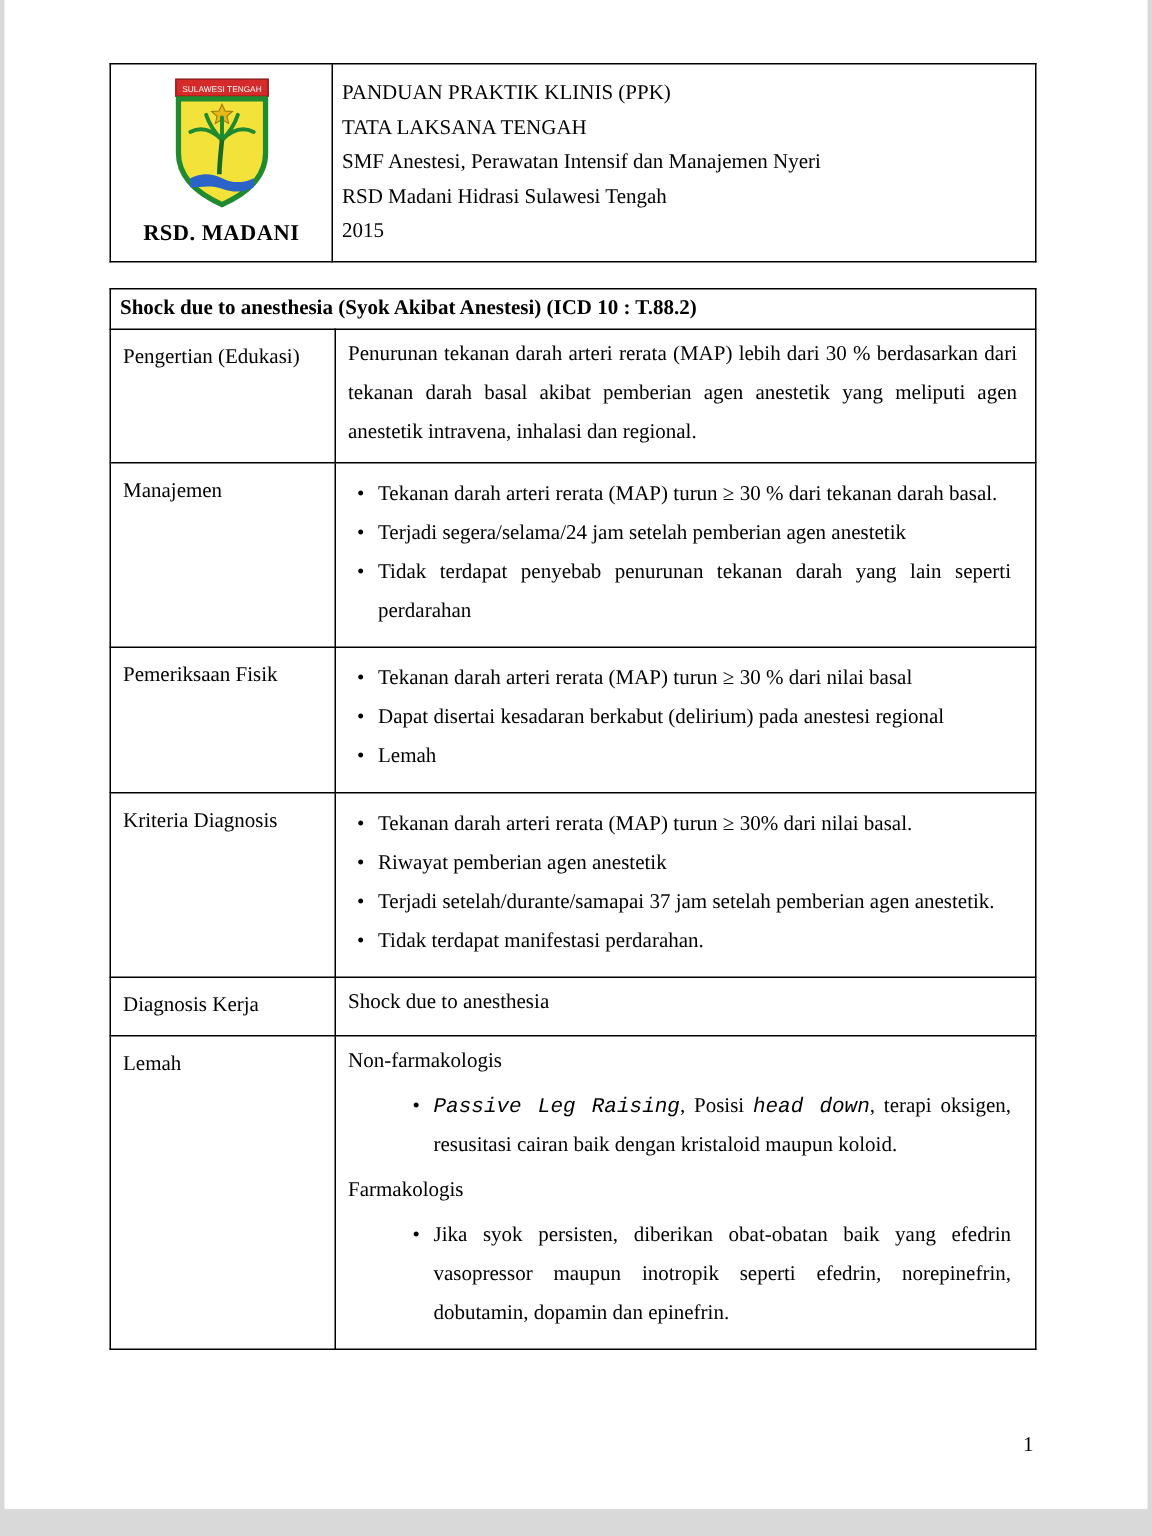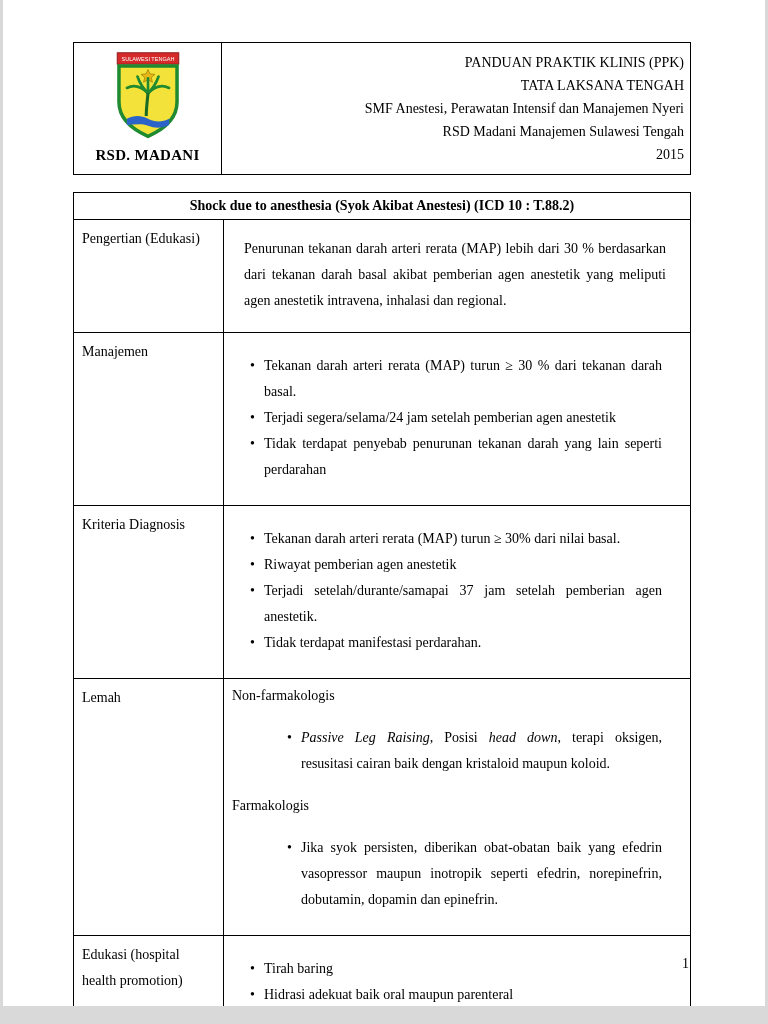--- a/index.html
+++ b/index.html
@@ -31,72 +31,71 @@
     text-align: center;
     padding: 6px 4px 8px 4px;
   }
   .org-name {
     font-weight: bold;
     font-size: 15px;
     margin-top: 4px;
     letter-spacing: .3px;
   }
   .header-lines {
-    text-align: right;
+    text-align: left;
     font-size: 14px;
     padding: 8px 6px;
   }
   .header-line { line-height: 23px; }
 
   
   .main-table {
     width: 100%;
     border-collapse: collapse;
     margin-top: 17px;
     font-size: 14px;
   }
   .main-table td {
     border: 1px solid #000;
     vertical-align: top;
   }
   .col-label { width: 150px; }
   .title-cell {
-    text-align: center;
     font-weight: bold;
     padding: 3px 6px;
     line-height: 20px;
   }
   .label-cell {
     padding: 6px 8px;
     line-height: 26px;
   }
   .content-cell {
     padding: 4px 12px 6px 8px;
     line-height: 26px;
     text-align: justify;
   }
-  .para { margin: 12px; }
+  .para { margin: 0; }
 
   ul.bullets {
     list-style: none;
-    margin: 16px;
+    margin: 4px;
     padding: 0;
   }
   ul.bullets li {
     position: relative;
     padding-left: 16px;
   }
   ul.bullets li::before {
     content: "\2022";
     position: absolute;
     left: 2px;
     top: 0;
   }
   ul.bullets.nested li { margin-left: 37px; }
-  .italic { font-style: italic; }
+  .italic { font-style: italic; font-family: Liberation Mono, monospace; }
 
   .page-number {
     position: absolute;
     right: 76px;
     bottom: 34px;
     font-size: 14px;
   }
 </style>
 </head>
 <body>
@@ -121,21 +120,21 @@
           </g>
           <path d="M42 48 C 41 58 40 66 40 74" stroke="#186a24" stroke-width="3.5" fill="none"></path>
           <path d="M18 77 C 26 73 34 73 42 77 C 50 81 58 81 66 77 L 66 84 C 58 88 50 88 42 85 C 34 82 26 84 18 84 Z" fill="#2b63c9"></path>
         </svg>
         <div class="org-name">RSD. MADANI</div>
       </td>
       <td class="header-lines">
         <div class="header-line">PANDUAN PRAKTIK KLINIS (PPK)</div>
         <div class="header-line">TATA LAKSANA TENGAH</div>
         <div class="header-line">SMF Anestesi, Perawatan Intensif dan Manajemen Nyeri</div>
-        <div class="header-line">RSD Madani Manajemen Sulawesi Tengah</div>
+        <div class="header-line">RSD Madani Hidrasi Sulawesi Tengah</div>
         <div class="header-line">2015</div>
       </td>
     </tr>
   </tbody>
     </table>
 
   <table class="main-table">
     <colgroup>
         <col class="col-label">
         <col>
@@ -157,55 +156,62 @@
       <td class="label-cell">Manajemen</td>
       <td class="content-cell">
         <ul class="bullets">
           <li>Tekanan darah arteri rerata (MAP) turun ≥ 30 % dari tekanan darah basal.</li>
           <li>Terjadi segera/selama/24 jam setelah pemberian agen anestetik</li>
           <li>Tidak terdapat penyebab penurunan tekanan darah yang lain seperti perdarahan</li>
         </ul>
       </td>
     </tr>
 
+    <tr>
+      <td class="label-cell">Pemeriksaan Fisik</td>
+      <td class="content-cell">
+        <ul class="bullets">
+          <li>Tekanan darah arteri rerata (MAP)  turun ≥ 30 % dari nilai basal</li>
+          <li>Dapat  disertai kesadaran berkabut (delirium) pada anestesi regional</li>
+          <li>Lemah</li>
+        </ul>
+      </td>
+    </tr>
 
     <tr>
       <td class="label-cell">Kriteria Diagnosis</td>
       <td class="content-cell">
         <ul class="bullets">
           <li>Tekanan darah arteri rerata (MAP) turun ≥ 30% dari nilai basal.</li>
           <li>Riwayat pemberian agen anestetik</li>
           <li>Terjadi setelah/durante/samapai 37 jam setelah pemberian agen anestetik.</li>
           <li>Tidak terdapat manifestasi perdarahan.</li>
         </ul>
       </td>
     </tr>
 
+    <tr>
+      <td class="label-cell">Diagnosis Kerja</td>
+      <td class="content-cell">
+        <p class="para">Shock due to anesthesia</p>
+      </td>
+    </tr>
 
     <tr>
       <td class="label-cell">Lemah</td>
       <td class="content-cell">
         <div>Non-farmakologis</div>
         <ul class="bullets nested">
           <li><span class="italic">Passive Leg Raising</span><span>, Posisi </span><span class="italic">head down</span><span>, terapi oksigen, resusitasi cairan baik dengan kristaloid maupun koloid.</span></li>
         </ul>
         <div>Farmakologis</div>
         <ul class="bullets nested">
           <li>Jika syok persisten, diberikan obat-obatan baik yang efedrin vasopressor maupun inotropik seperti efedrin, norepinefrin, dobutamin, dopamin dan epinefrin.</li>
         </ul>
       </td>
     </tr>
 
-    <tr>
-      <td class="label-cell">Edukasi (hospital health promotion)</td>
-      <td class="content-cell">
-        <ul class="bullets">
-          <li>Tirah baring</li>
-          <li>Hidrasi adekuat baik oral maupun parenteral</li>
-        </ul>
-      </td>
-    </tr>
 
   </tbody>
     </table>
 
   <div class="page-number">1</div>
 </div>
 
 </body></html>

